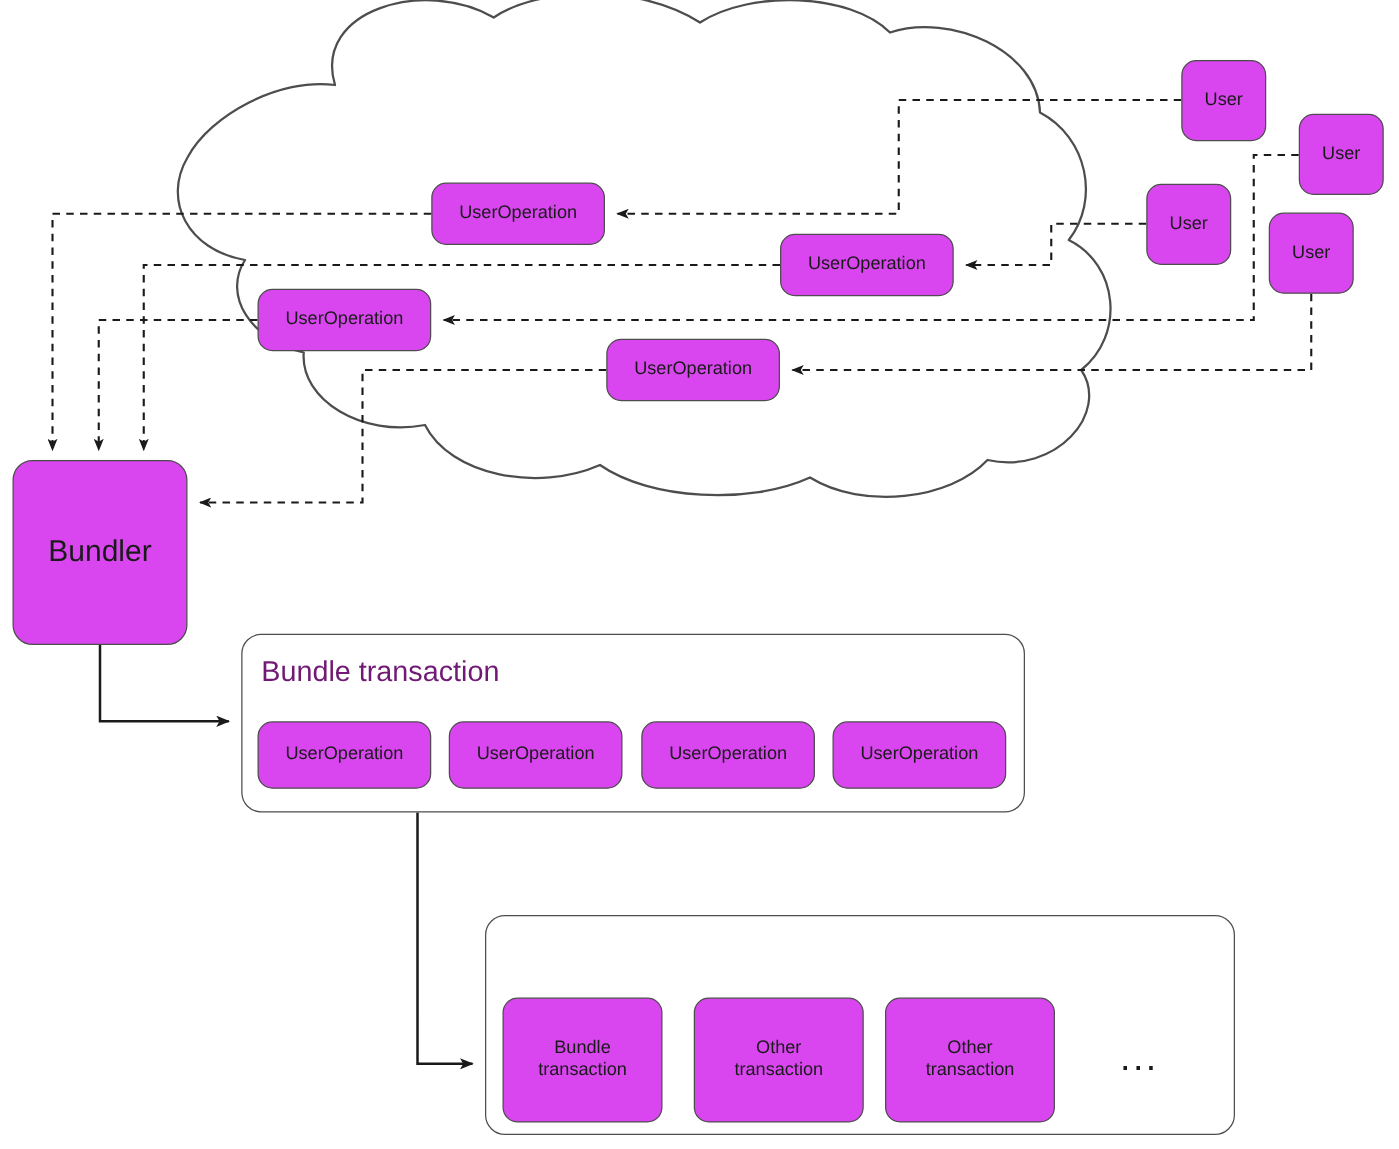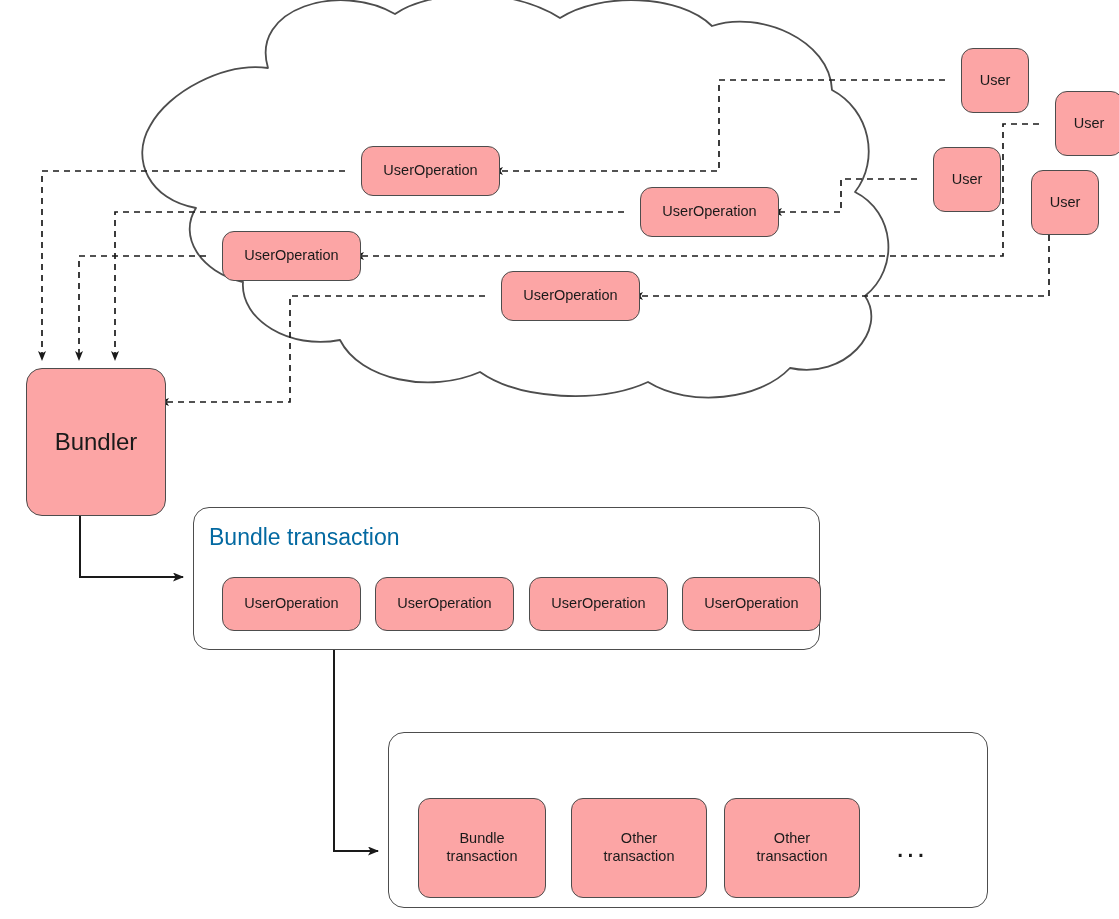--- a/index.html
+++ b/index.html
@@ -23,28 +23,27 @@
   #wires {
     position: absolute;
     left: 0; top: 0;
     width: 1119px;
     height: 919px;
     pointer-events: none;
   }
   .node {
     position: absolute;
     box-sizing: border-box;
-    background: #fca5a5;
+    background: #d946ef;
     border: 1.6px solid #4d4d4d;
     border-radius: 12px;
     display: flex;
     align-items: center;
     justify-content: center;
     text-align: center;
-    margin-left: 16px;
   }
   .node.rounded-lg { border-radius: 16px; }
   .lbl-sm { font-size: 14.5px; line-height: 1.22; color: #1a1a1a; }
   .lbl-lg { font-size: 24px; color: #1a1a1a; }
 
   
   .cloud-title {
     position: absolute;
     font-size: 26px;
     color: #1a1a1a;
@@ -55,21 +54,21 @@
   .group-box {
     position: absolute;
     box-sizing: border-box;
     background: #ffffff;
     border: 1.6px solid #4d4d4d;
     border-radius: 16px;
   }
   .group-title {
     position: absolute;
     font-size: 23px;
-    color: #0369a1;
+    color: #701a75;
     white-space: nowrap;
   }
   .ellipsis {
     position: absolute;
     font-size: 30px;
     letter-spacing: 2px;
     color: #1a1a1a;
     line-height: 1;
   }
   .node span { display: block; }

